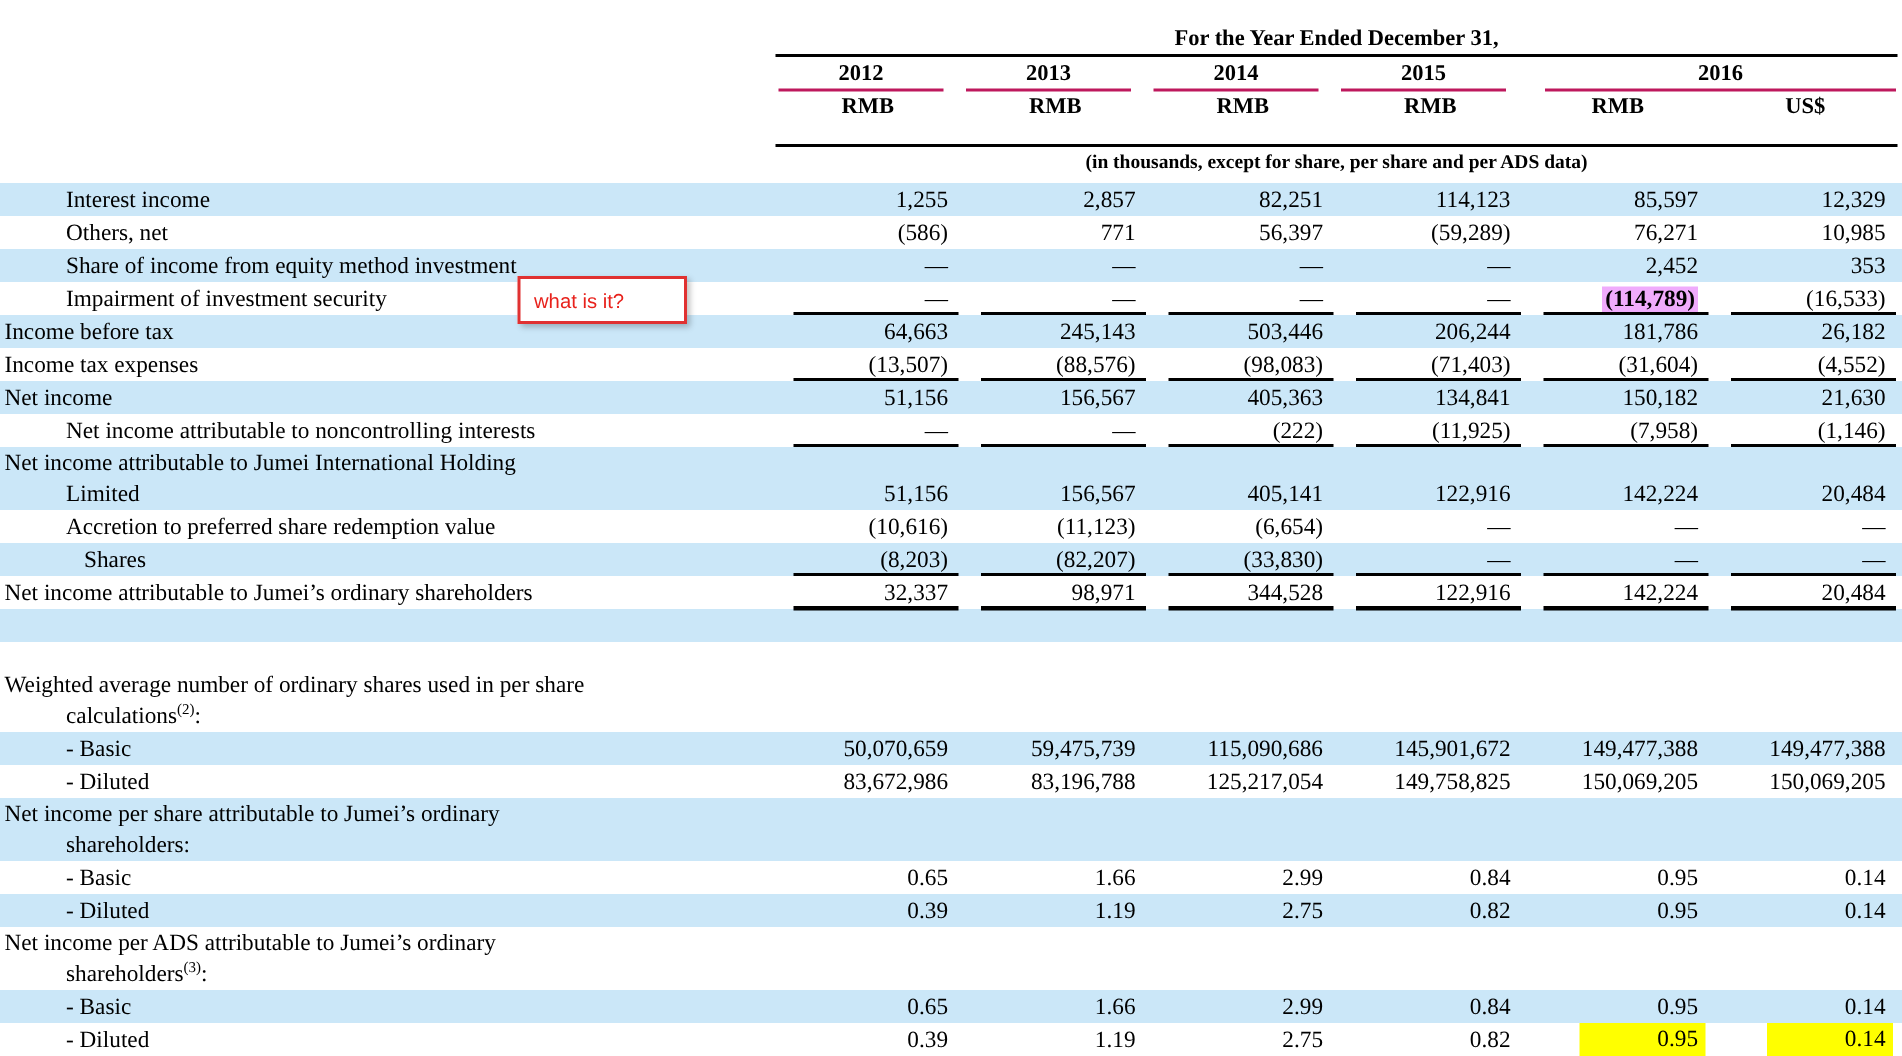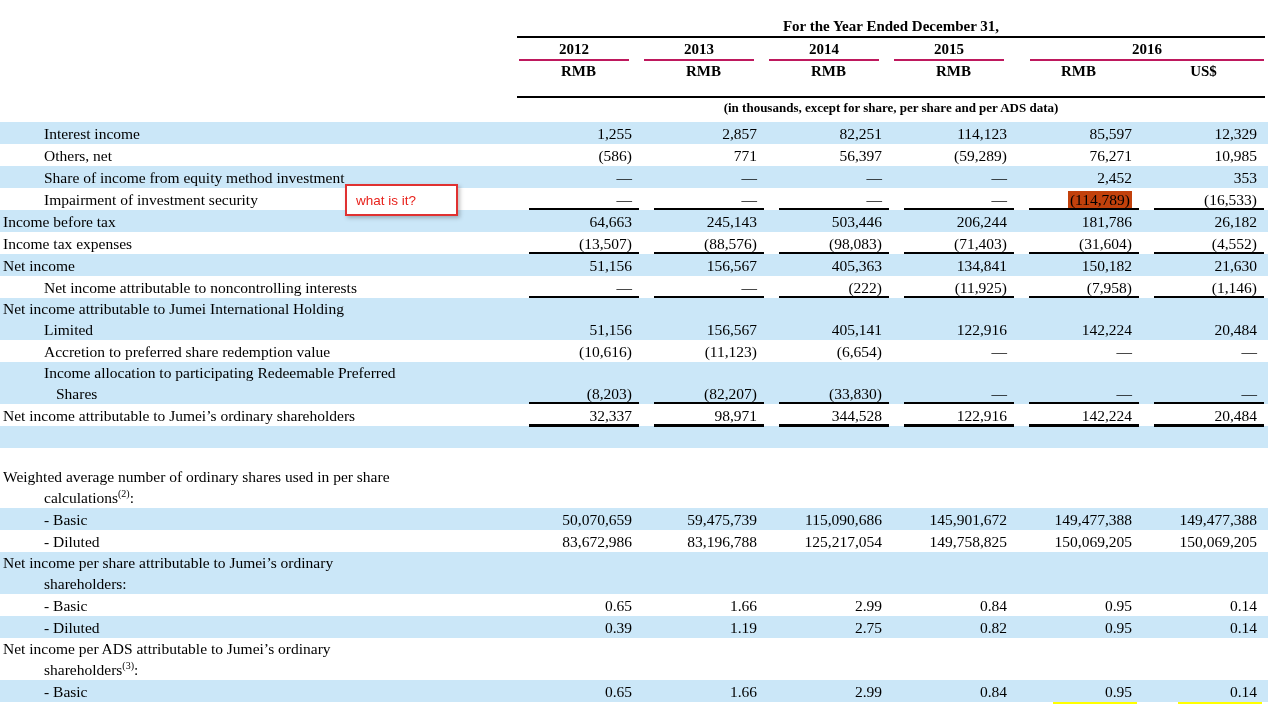--- a/index.html
+++ b/index.html
@@ -26,21 +26,21 @@
   .lbl{padding-bottom:0;}
   .ind0{padding-left:3px;}
   .ind1{padding-left:44px;}
   .ind2{padding-left:56px;}
   .l2 sup{font-size:10px;line-height:0;}
   .cell{position:relative;text-align:right;padding-right:9px;}
   .rule-thin  .cell::after{content:"";position:absolute;left:13px;right:2px;bottom:0;
                            border-bottom:2px solid #000;}
   .rule-thick .cell::after{content:"";position:absolute;left:13px;right:2px;bottom:-1px;
                            border-bottom:3.5px solid #000;}
-  .hl{background:#c2410c;padding:0 2px;}
+  .hl{background:#f0abfc;padding:0 2px;font-weight:bold;}
   .hlblock{background:#ffff00;display:inline-block;min-width:79px;margin-right:-5px;
            padding:0 5px 1px 0;}
   
   .annotation{position:absolute;left:345px;top:152px;width:113px;height:32px;
               background:#fff;border:2px solid #e03131;box-sizing:border-box;
               box-shadow:2px 2px 4px rgba(0,0,0,0.25);display:flex;align-items:center;
               padding-left:9px;font-family:"Liberation Sans",sans-serif;
               font-size:13.5px;color:#e8221c;margin-top:32px;}
 </style>
 </head>
@@ -177,21 +177,20 @@
         </div>
         <div class="cell">(10,616)</div>
         <div class="cell">(11,123)</div>
         <div class="cell">(6,654)</div>
         <div class="cell">—</div>
         <div class="cell">—</div>
         <div class="cell">—</div>
       </div>
       <div class="row b rule-thin">
         <div class="lbl">
-          <div class="ind1">Income allocation to participating Redeemable Preferred</div>
           <div class="l2 ind2">Shares</div>
         </div>
         <div class="cell">(8,203)</div>
         <div class="cell">(82,207)</div>
         <div class="cell">(33,830)</div>
         <div class="cell">—</div>
         <div class="cell">—</div>
         <div class="cell">—</div>
       </div>
       <div class="row w rule-thick">

